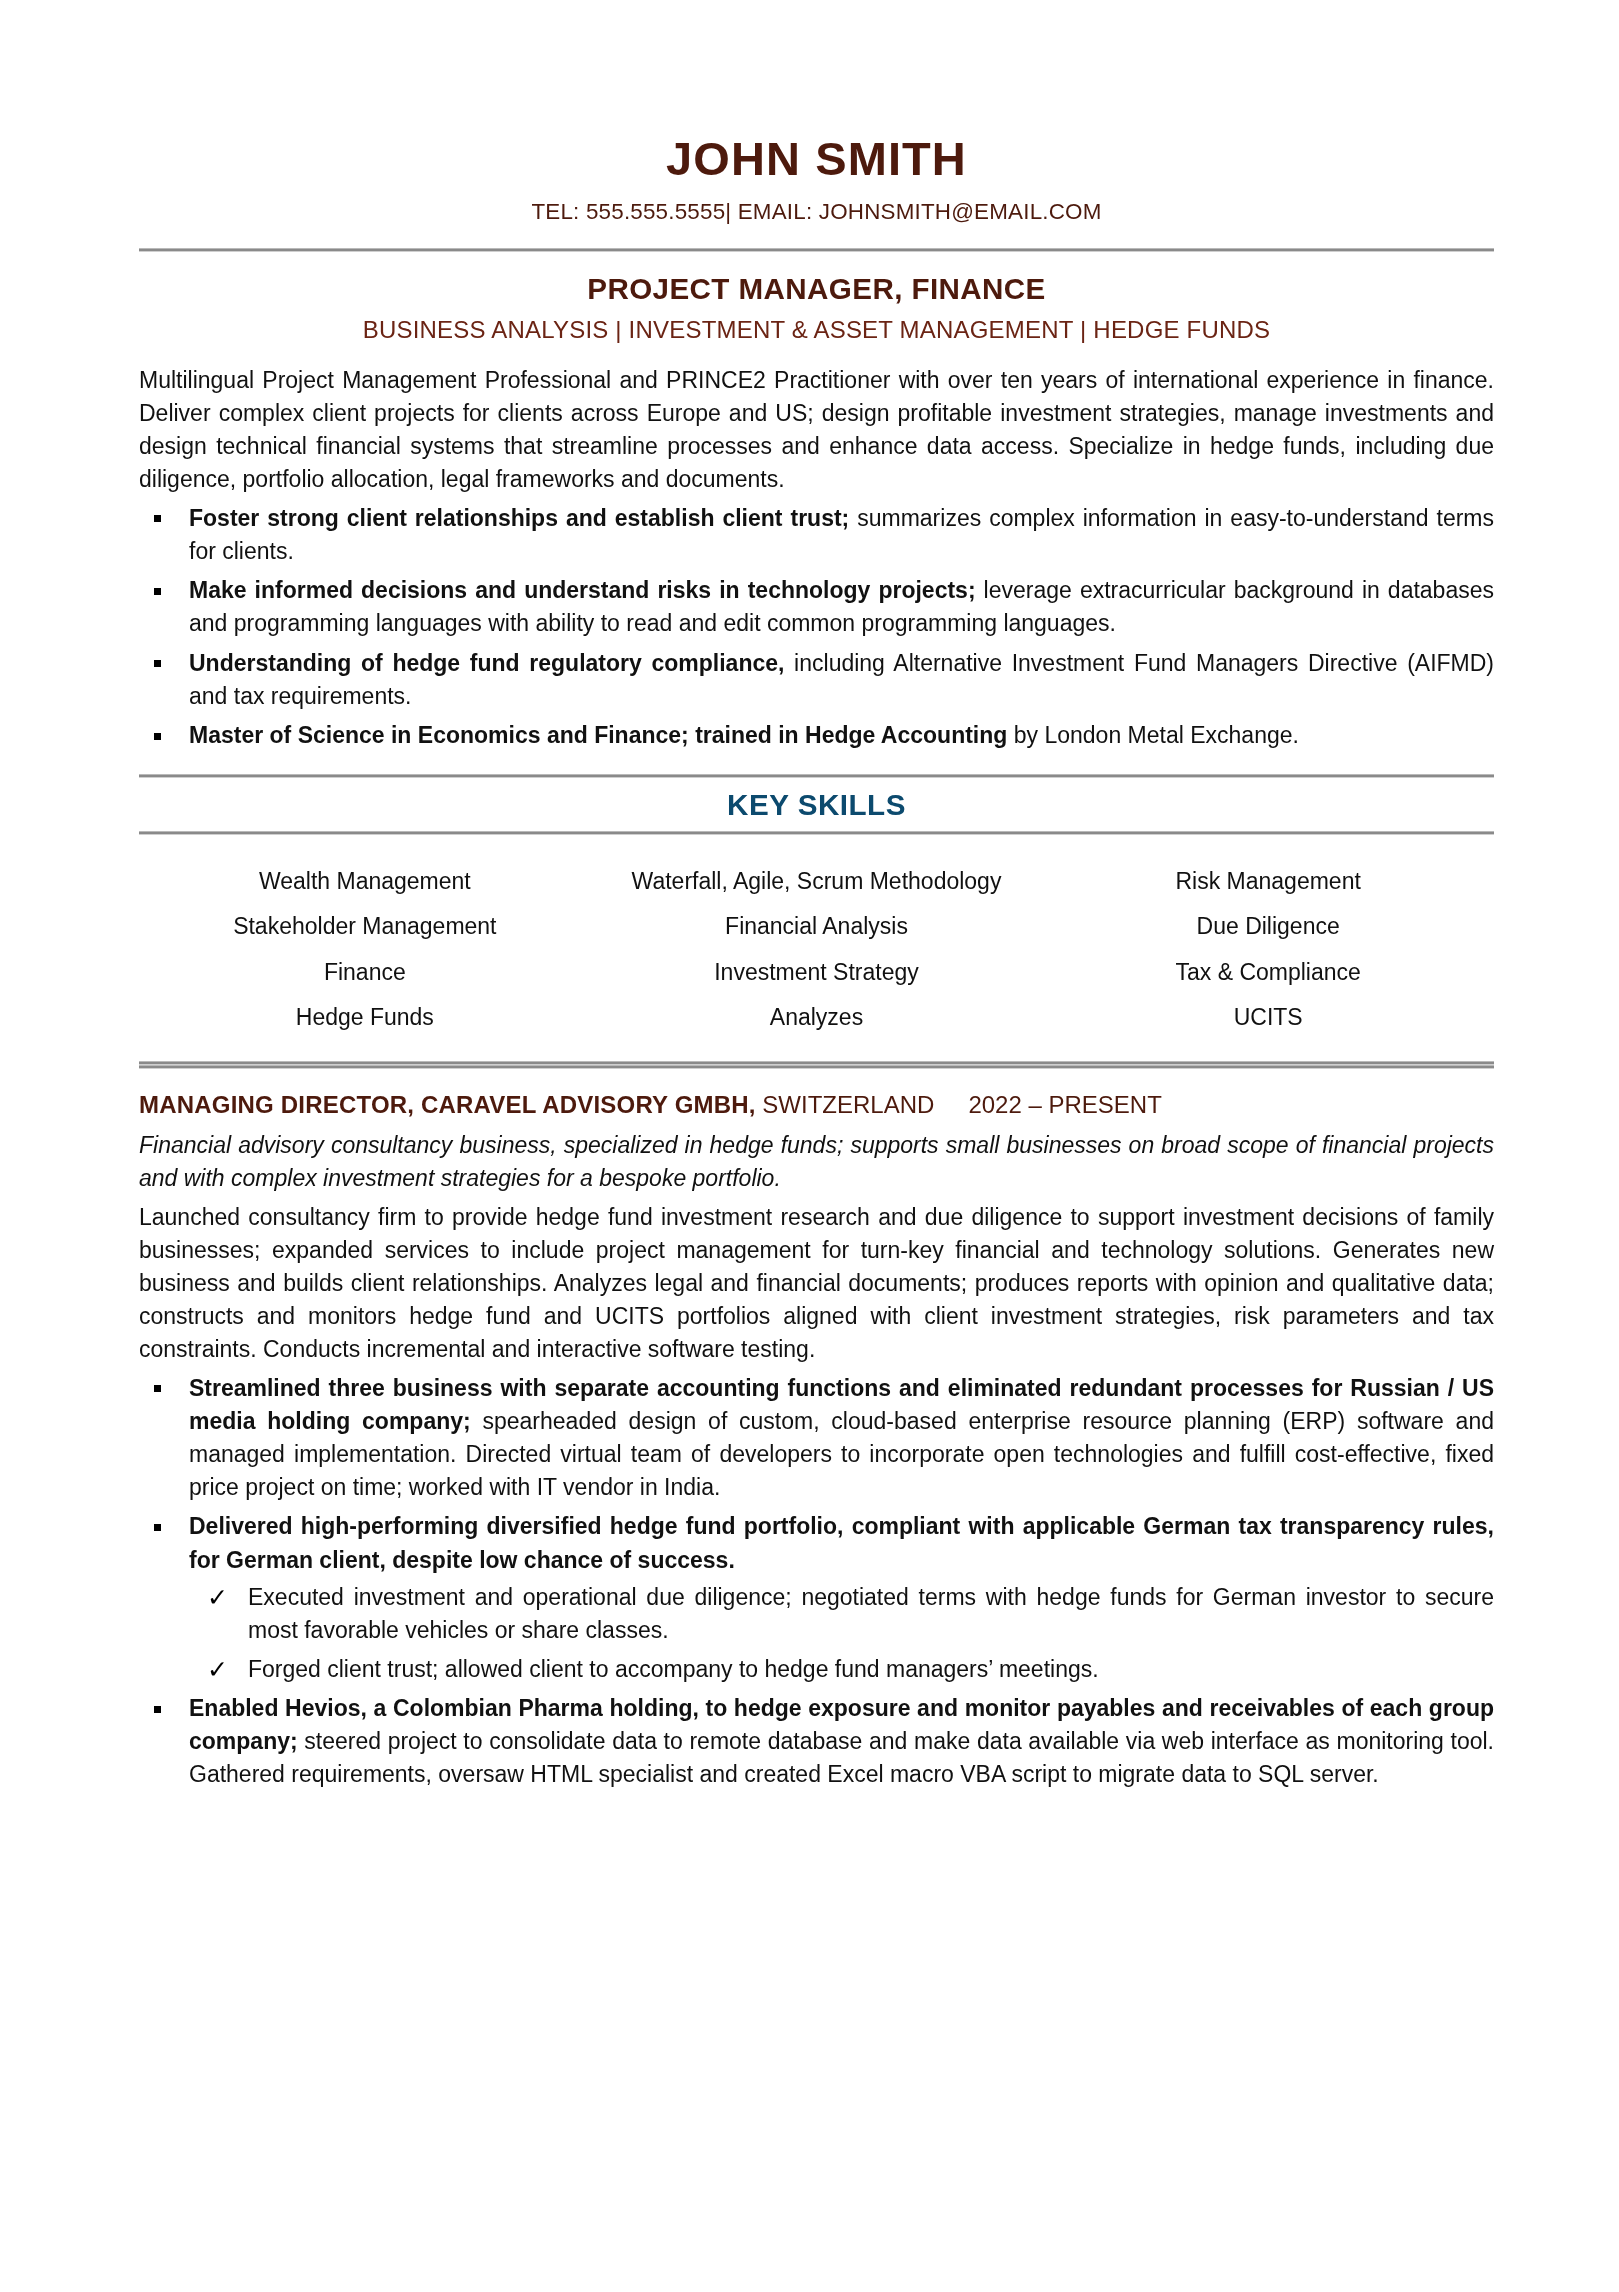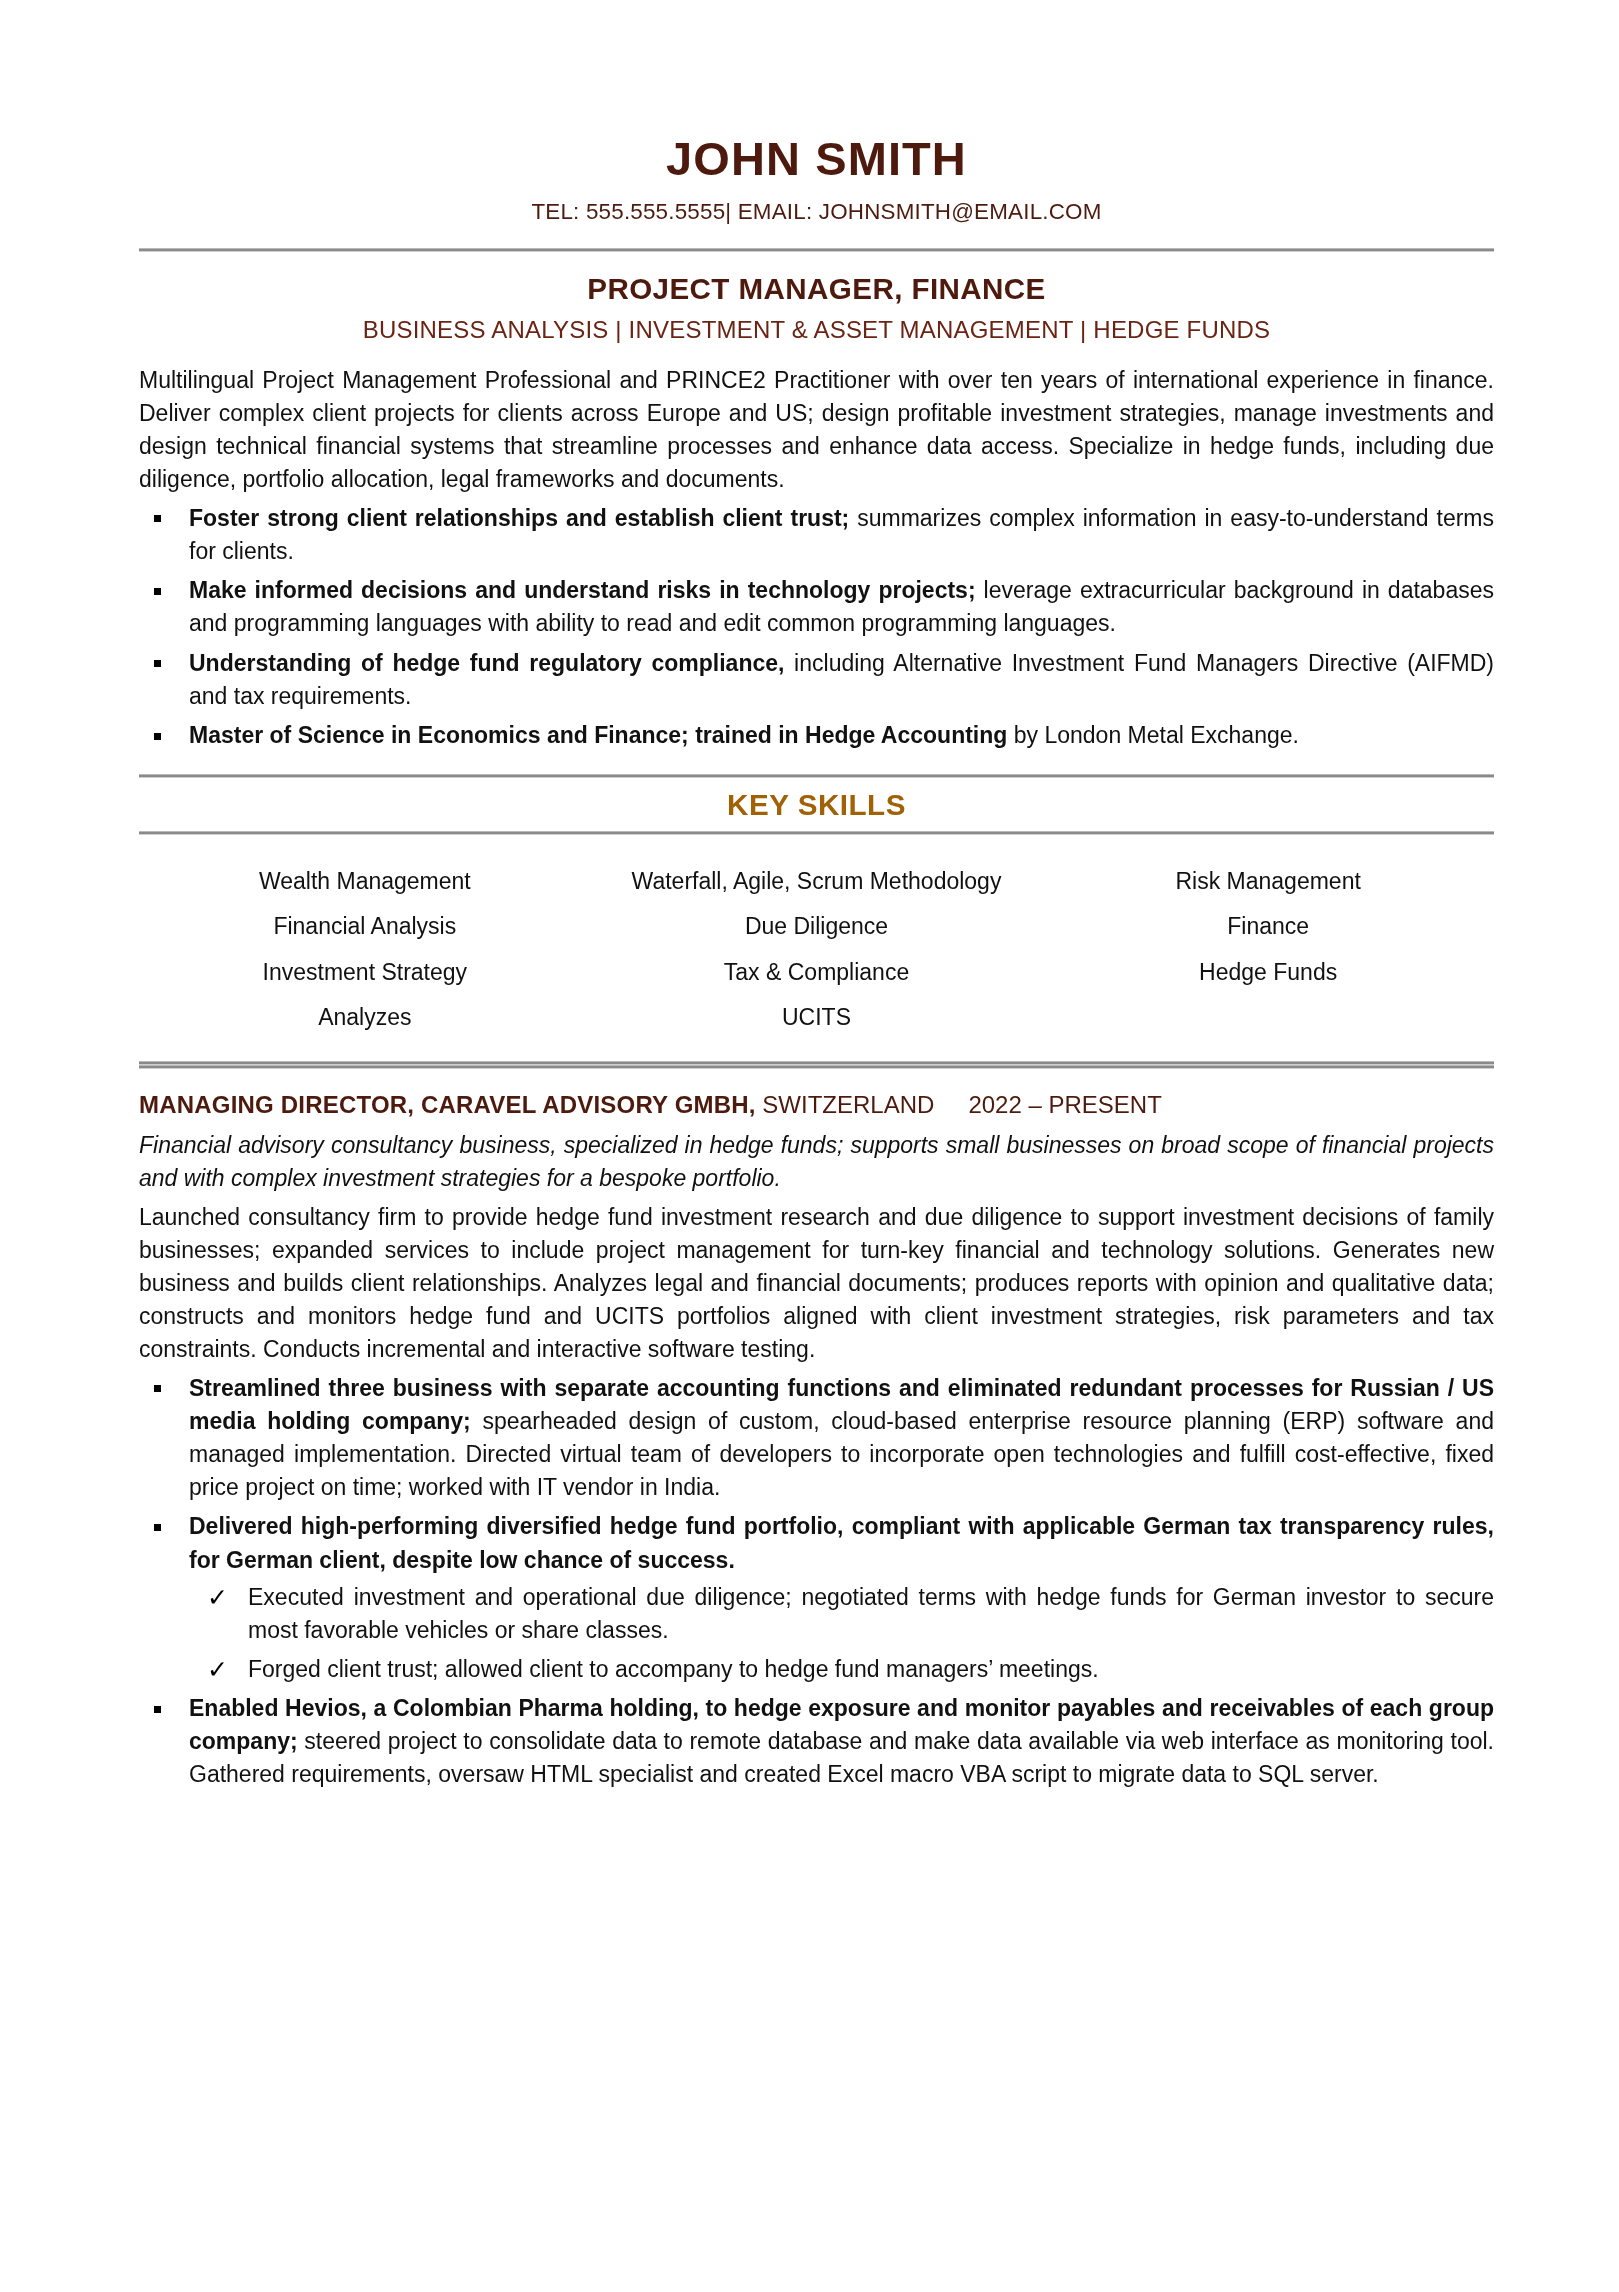--- a/index.html
+++ b/index.html
@@ -129,21 +129,21 @@
     font-size: 25px;
     color: #000000;
   }
 
   
   .section {
     margin-top: 21.5px;
   }
   .section-title {
     text-align: center;
-    color: #a16207;
+    color: #0c4a6e;
     font-size: 29.6px;
     font-weight: bold;
     letter-spacing: 0.5px;
     padding: 10.7px 0 9px 0;
     margin: 0;
   }
 
   
   .skills {
     display: grid;
@@ -202,20 +202,21 @@
     </ul>
 
   <div class="section">
     <div class="rule"></div>
     <div class="section-title">KEY SKILLS</div>
     <div class="rule"></div>
     <div class="skills" id="skills-grid">
         <div class="skill">Wealth Management</div>
         <div class="skill">Waterfall, Agile, Scrum Methodology</div>
         <div class="skill">Risk Management</div>
+        <div class="skill">Stakeholder Management</div>
         <div class="skill">Financial Analysis</div>
         <div class="skill">Due Diligence</div>
         <div class="skill">Finance</div>
         <div class="skill">Investment Strategy</div>
         <div class="skill">Tax &amp; Compliance</div>
         <div class="skill">Hedge Funds</div>
         <div class="skill">Analyzes</div>
         <div class="skill">UCITS</div>
       </div>
   </div>

